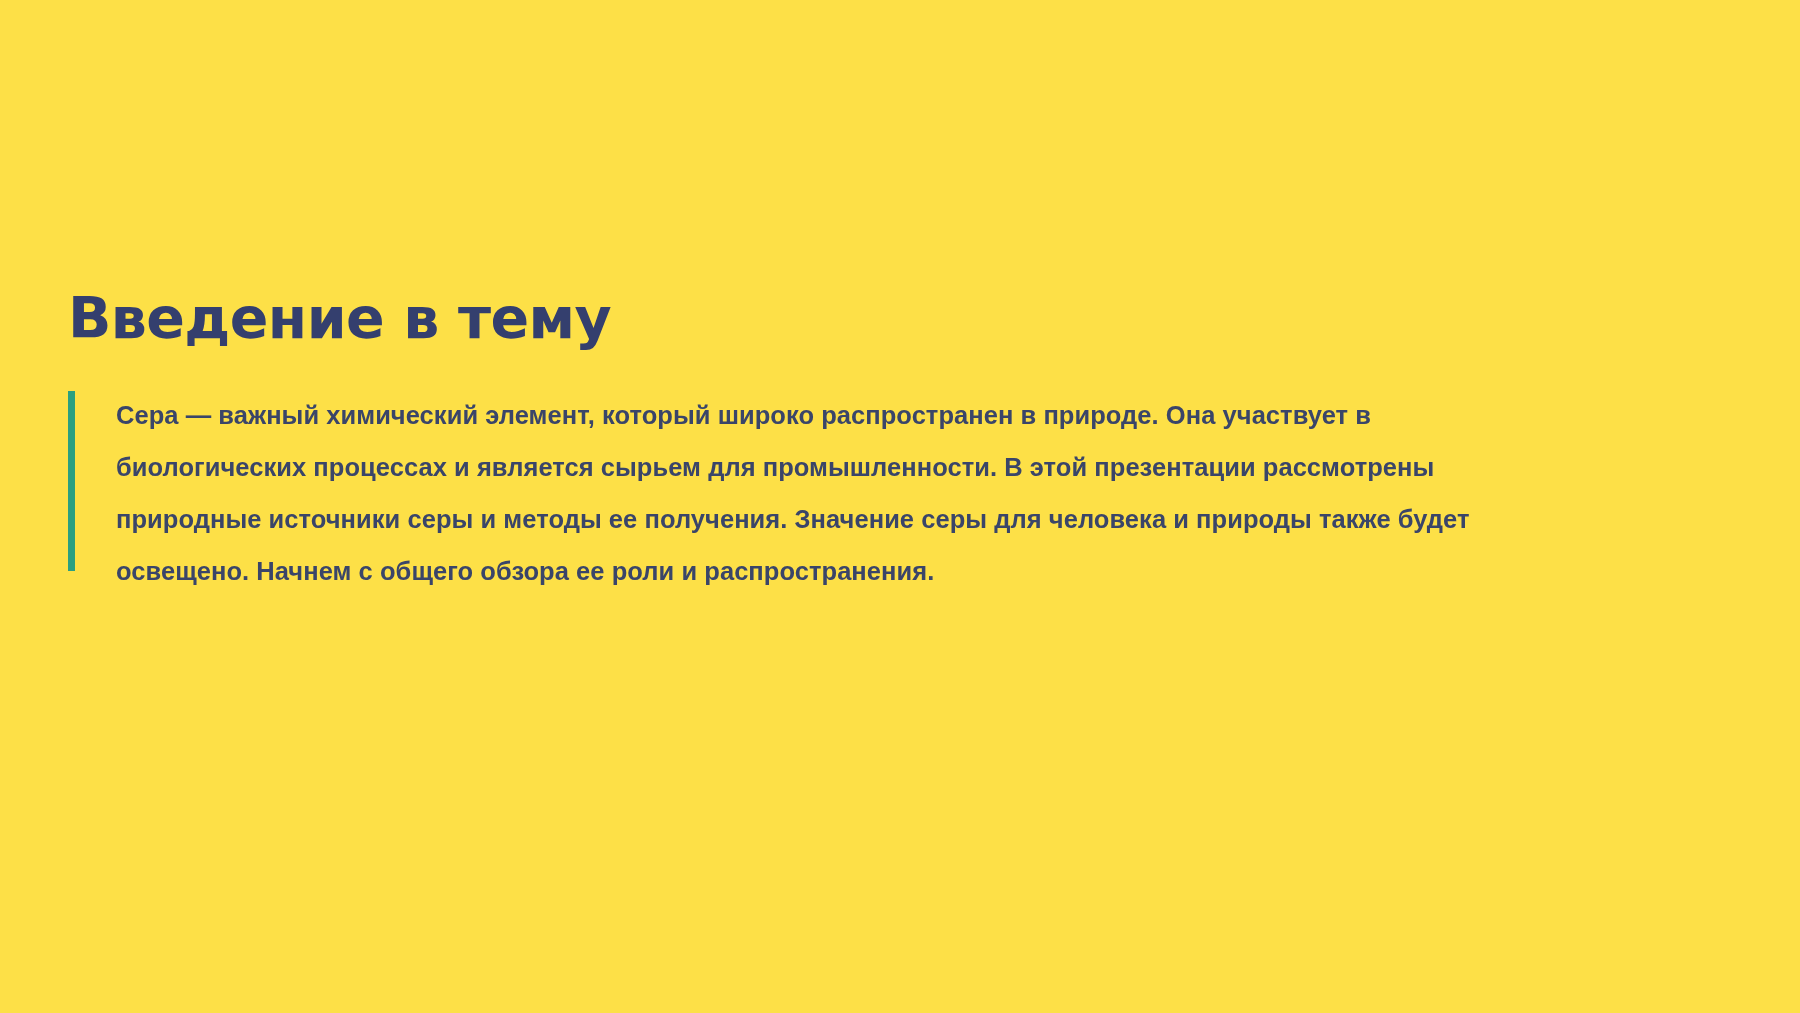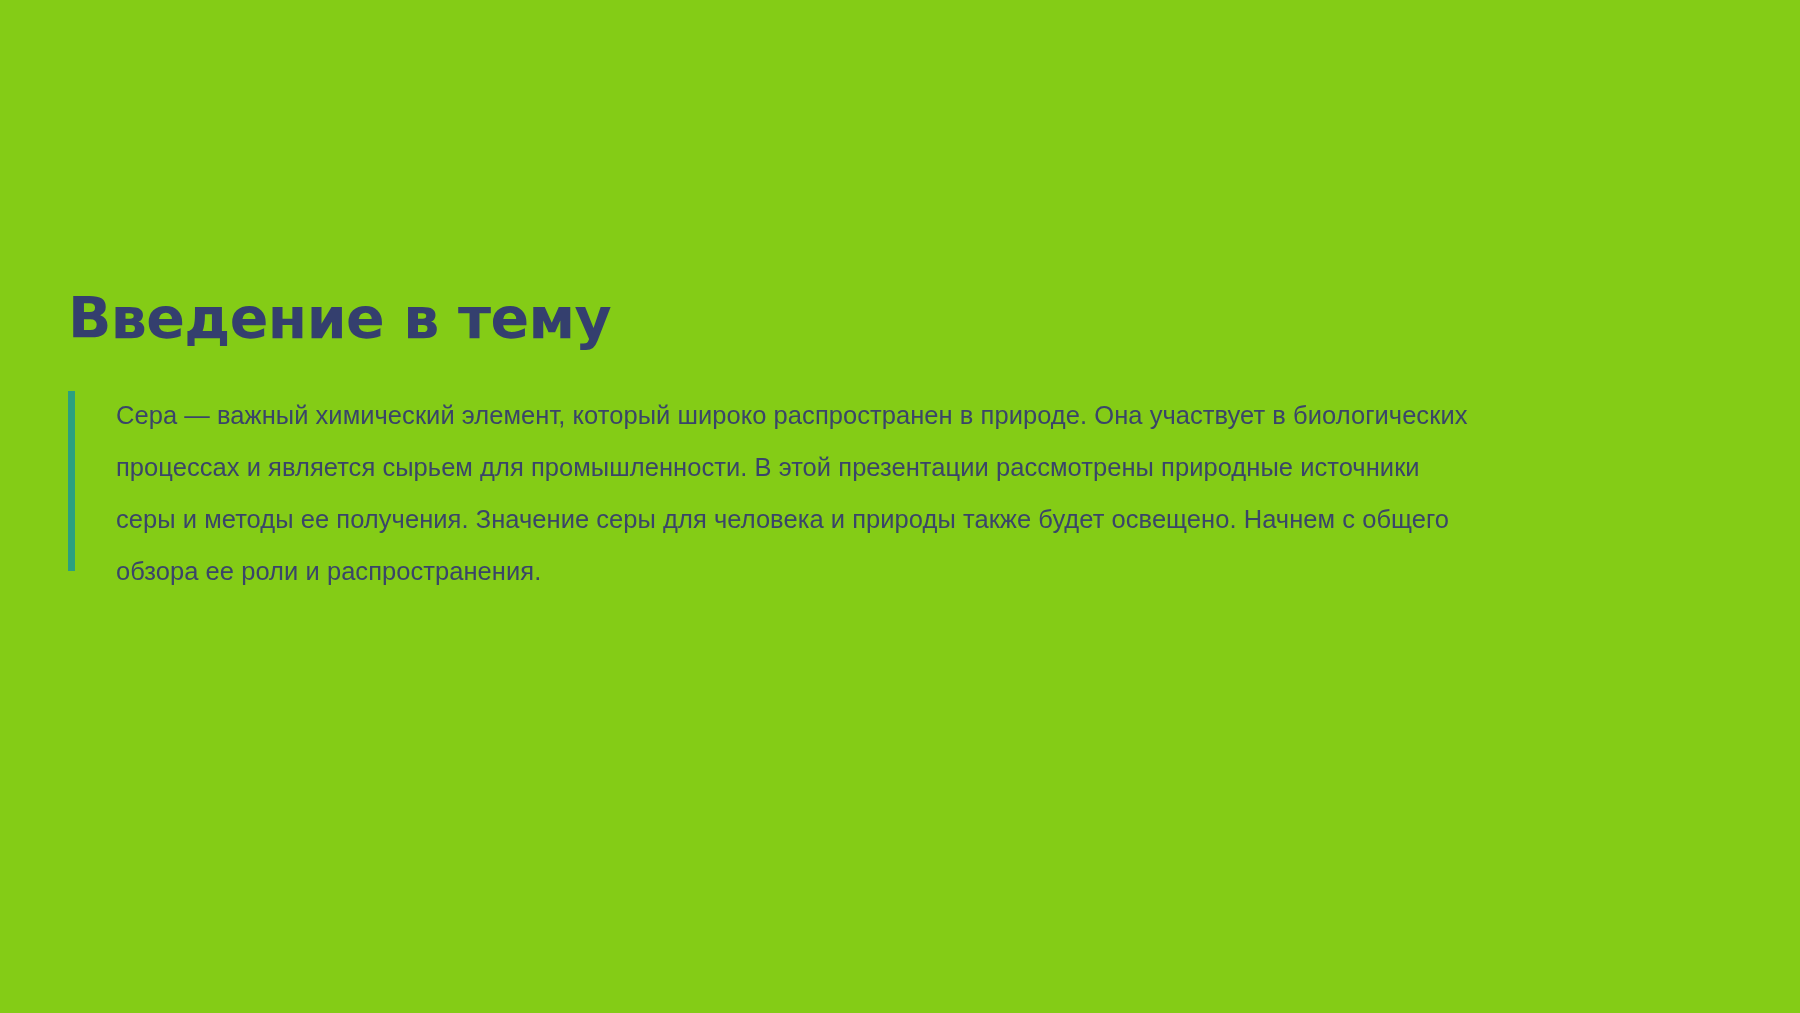--- a/index.html
+++ b/index.html
@@ -52,31 +52,31 @@
     width: 7px;
     height: 180px;
     background: #2ba080;
     border-radius: 0;
   }
   .body-text {
     margin: 0;
     padding: 0;
     font-family: "Liberation Sans", "DejaVu Sans", sans-serif;
     font-size: 25.5px;
-    font-weight: 400;
+    font-weight: 700;
     line-height: 52px;
     color: #3a4569;
     letter-spacing: 0.05px;
     max-width: 1360px;
   }
 </style>
 </head>
 <body>
 
-<div class="slide" style="background: #84cc16;">
+<div class="slide" style="background: #fde047;">
 
   <div class="slide-content">
 
     <h1 class="slide-title" style="color: rgb(52, 63, 110);">Введение в тему</h1>
 
     <div class="body-block">
       <span class="accent-bar" style="background: rgb(43, 160, 128);"></span>
       <p class="body-text" style="color: rgb(58, 69, 105);">Сера — важный химический элемент, который широко распространен в природе. Она участвует в биологических процессах и является сырьем для промышленности. В этой презентации рассмотрены природные источники серы и методы ее получения. Значение серы для человека и природы также будет освещено. Начнем с общего обзора ее роли и распространения.</p>
     </div>
 

